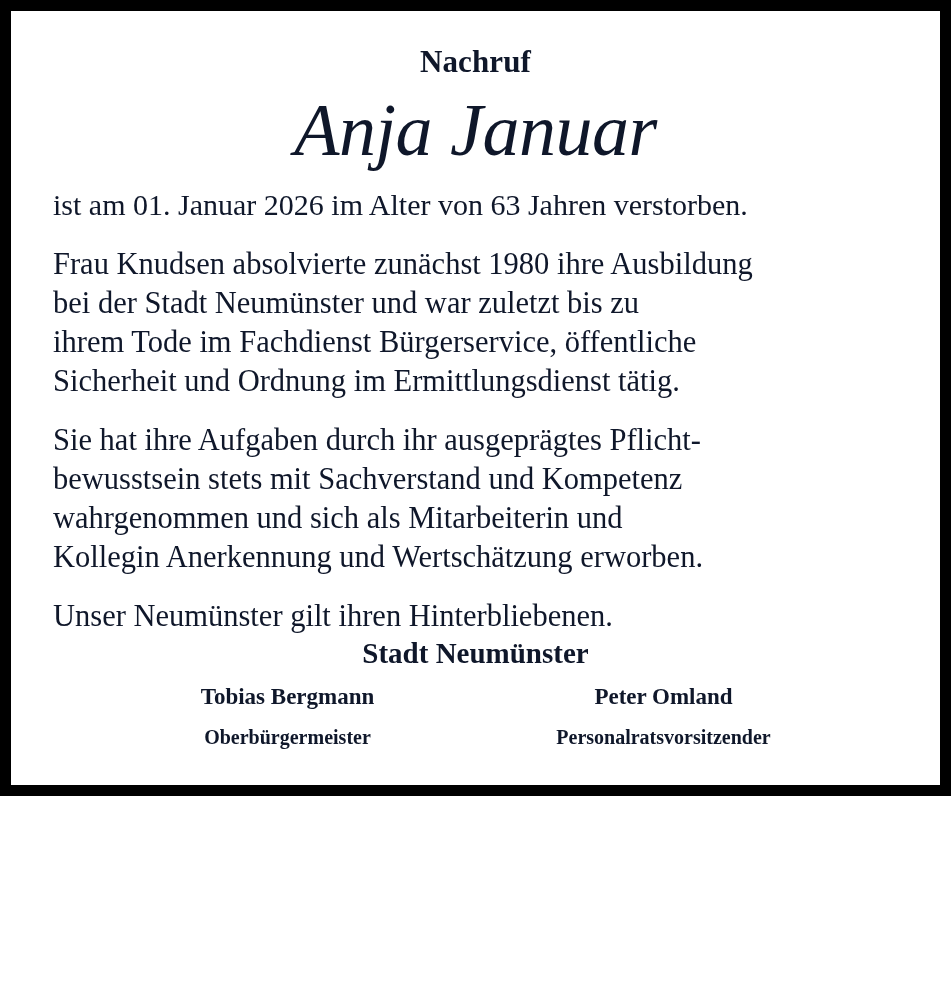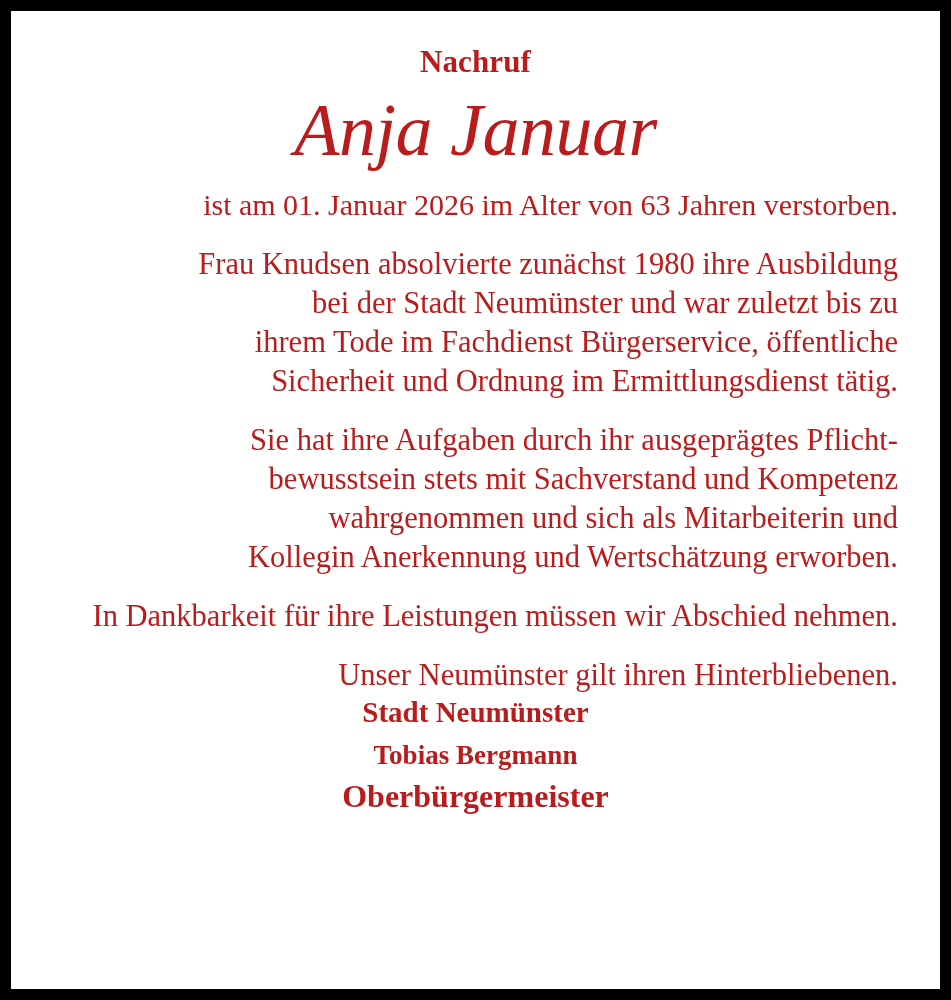--- a/index.html
+++ b/index.html
@@ -5,27 +5,27 @@
 <style>
   html, body {
     margin: 0;
     padding: 0;
     background: #ffffff;
   }
 
   .notice {
     position: relative;
     width: 951px;
-    height: 1000px;
+    height: 796px;
     box-sizing: border-box;
     background: #ffffff;
     border: 11px solid #000000;
     overflow: hidden;
     font-family: "Liberation Serif", "DejaVu Serif", serif;
-    color: #b91c1c;
+    color: #0f172a;
     -webkit-font-smoothing: antialiased;
   }
 
   .inner {
     box-sizing: border-box;
     width: 100%;
     height: 100%;
     padding: 34px 30px 0 30px;
     text-align: center;
   }
@@ -59,21 +59,21 @@
   
   .body-block {
     padding: 0 12px;
   }
 
   .para {
     font-size: 30.5px;
     font-weight: 400;
     line-height: 39px;
     margin: 0 0 20px 0;
-    text-align: right;
+    text-align: left;
     text-wrap: balance;
   }
 
   .para.lead {
     margin-bottom: 21px;
     white-space: nowrap;
     font-size: 30px;
   }
 
   .para.tight {
@@ -101,28 +101,28 @@
     align-items: flex-start;
     gap: 96px;
     margin-top: 2px;
   }
 
   .signer {
     min-width: 280px;
   }
 
   .signer-name {
-    font-size: 27px;
+    font-size: 23px;
     font-weight: 700;
     line-height: 41px;
     white-space: nowrap;
   }
 
   .signer-role {
-    font-size: 32px;
+    font-size: 20px;
     font-weight: 700;
     line-height: 41px;
     white-space: nowrap;
   }
 </style>
 </head>
 <body>
 
 <div class="notice">
   <div class="inner">
@@ -133,35 +133,38 @@
     <div class="deceased-name">Anja Januar</div>
 
     <div class="body-block">
 
       <p class="para lead">ist am 01. Januar 2026 im Alter von 63 Jahren verstorben.</p>
 
       <p class="para">Frau Knudsen absolvierte zunächst 1980 ihre Ausbildung bei der Stadt Neumünster und war zuletzt bis zu ihrem Tode im Fachdienst Bürgerservice, öffentliche Sicherheit und Ordnung im Ermittlungsdienst tätig.</p>
 
       <p class="para">Sie hat ihre Aufgaben durch ihr ausgeprägtes Pflicht-bewusstsein stets mit Sachverstand und Kompetenz wahrgenommen und sich als Mitarbeiterin und Kollegin Anerkennung und Wertschätzung erworben.</p>
 
-      <p class="para tight">In Dankbarkeit für ihre Leistungen müssen wir Abschied nehmen.</p>
 
       <p class="para last">Unser Neumünster gilt ihren Hinterbliebenen.</p>
 
     </div>
 
     <div class="signature">
 
       <div class="org-name">Stadt Neumünster</div>
 
       <div class="signers">
 
         <div class="signer">
           <div class="signer-name">Tobias Bergmann</div>
           <div class="signer-role">Oberbürgermeister</div>
         </div>
 
+        <div class="signer">
+          <div class="signer-name">Peter Omland</div>
+          <div class="signer-role">Personalratsvorsitzender</div>
+        </div>
 
       </div>
     </div>
 
   </div>
 </div>
 
 </body></html>

